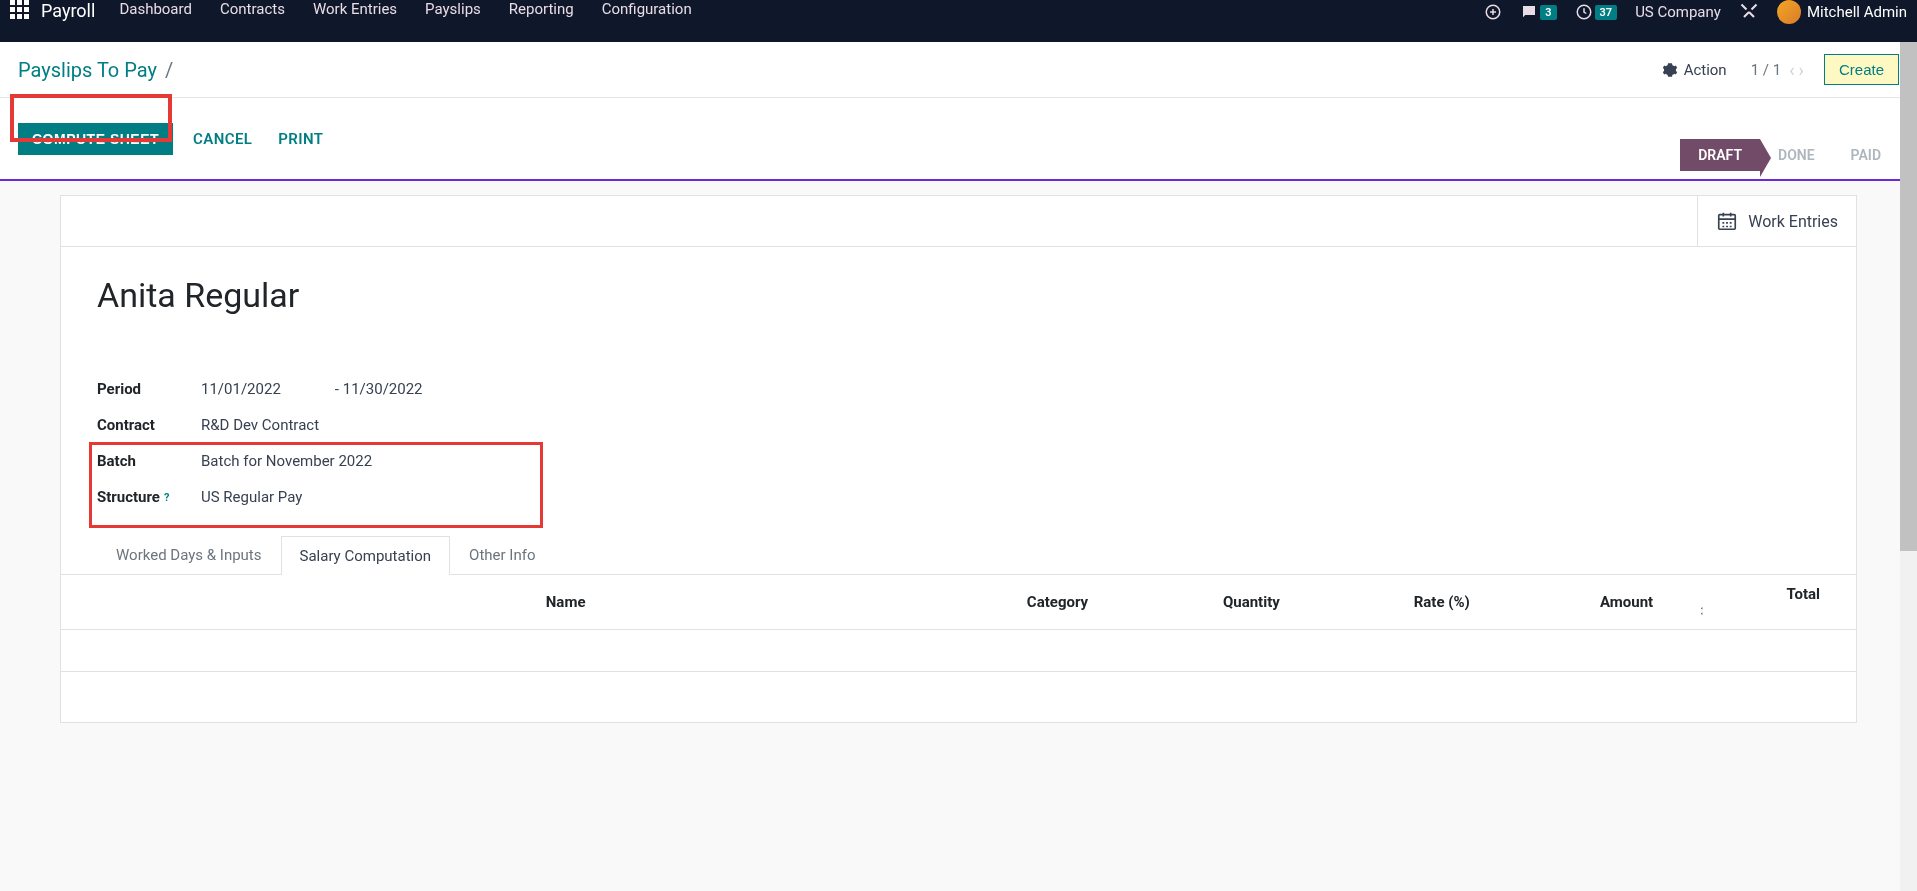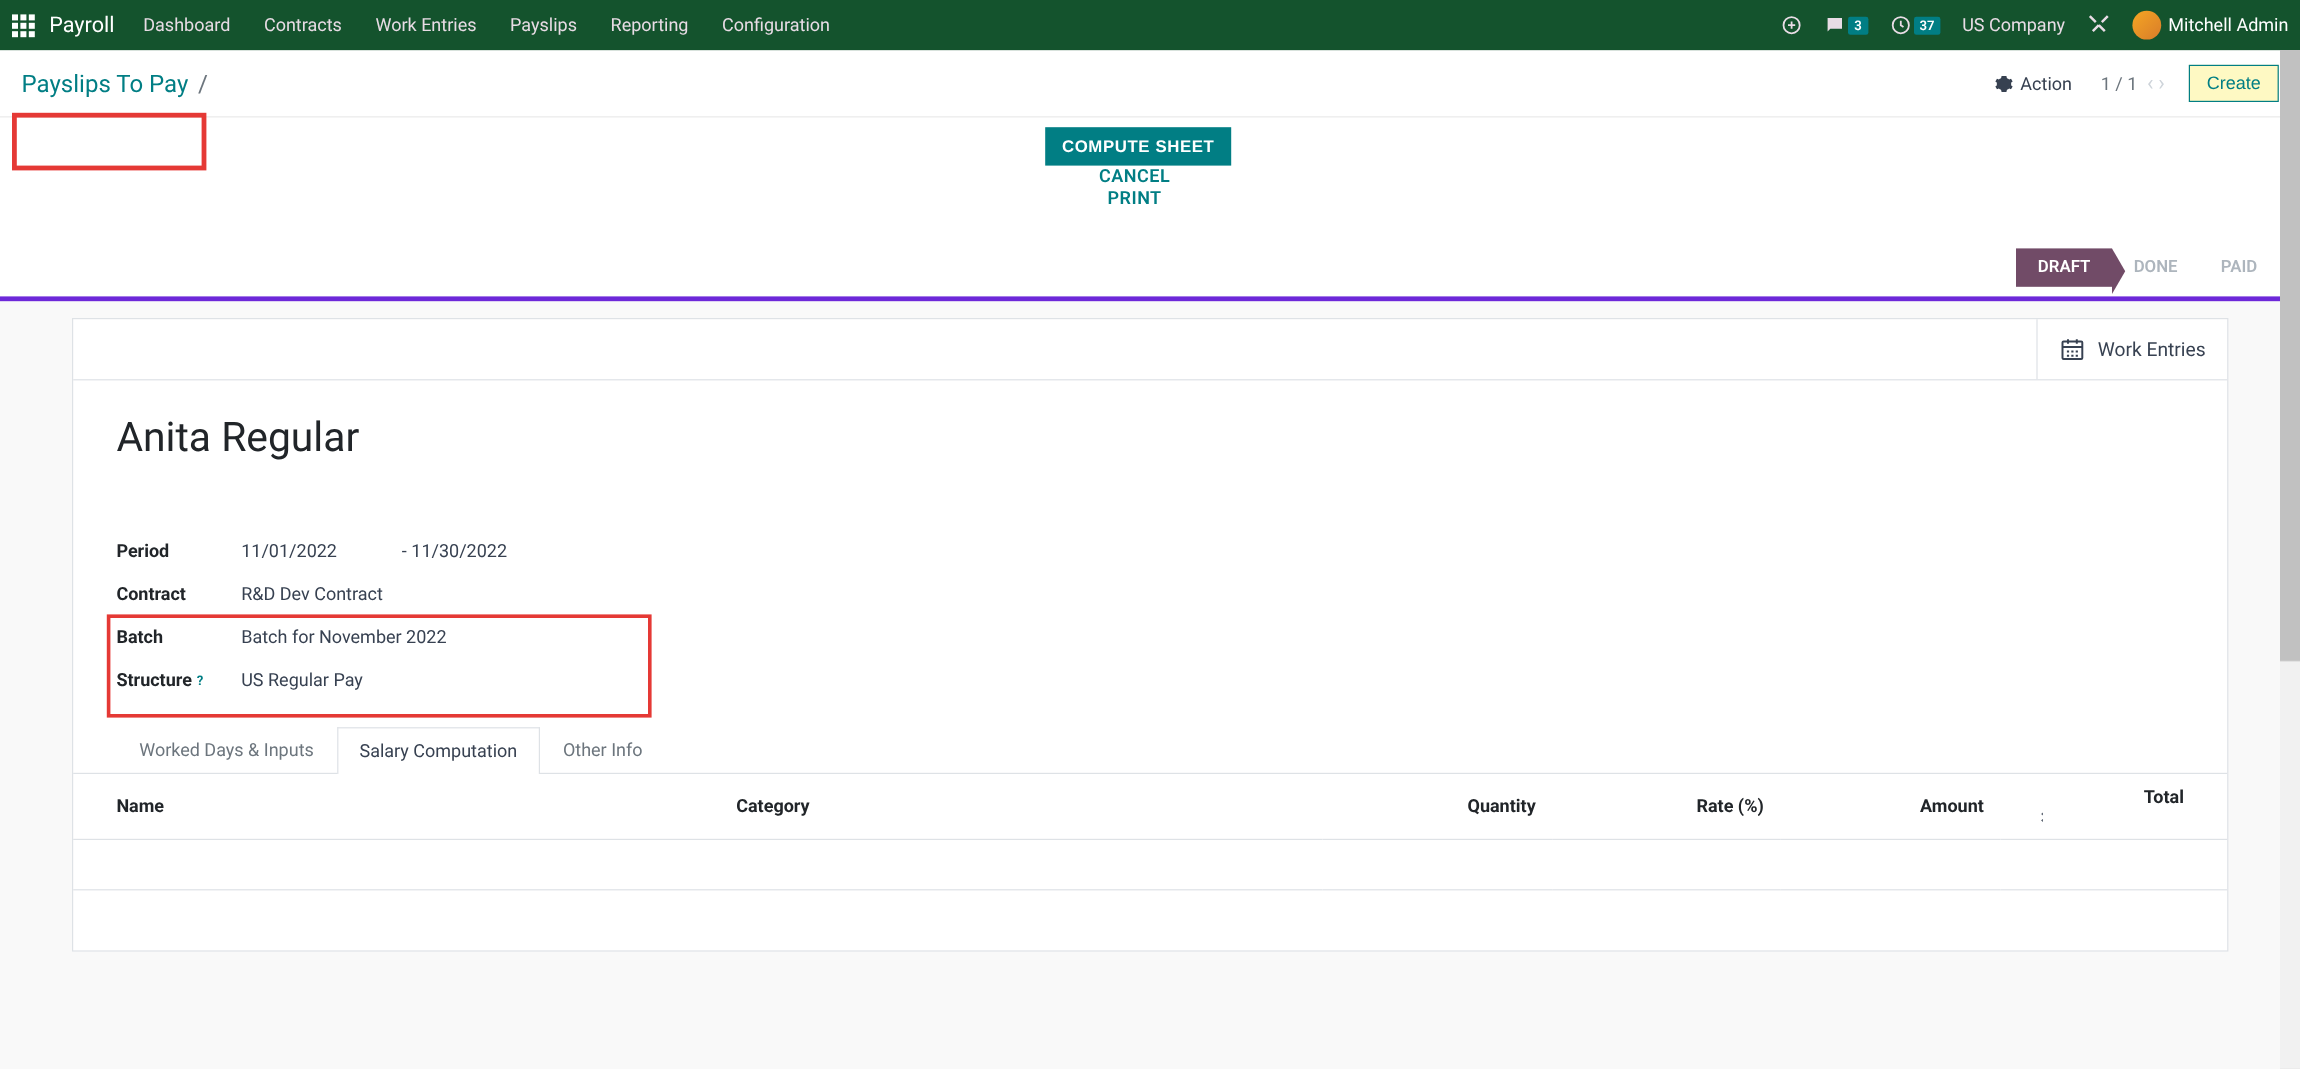--- a/index.html
+++ b/index.html
@@ -1,19 +1,19 @@
 <!DOCTYPE html>
 <html><head>
 <meta charset="utf-8">
 <style>
 * { box-sizing: border-box; margin: 0; padding: 0; }
 body { font-family: -apple-system, BlinkMacSystemFont, "Segoe UI", Roboto, sans-serif; font-size: 14px; color: #374151; background: #f9f9f9; }
 
 
-.top-nav { background: #14532d; color: #fff; display: flex; align-items: center; height: 42px; padding: 0 10px; }
+.top-nav { background: #0f172a; color: #fff; display: flex; align-items: flex-start; height: 42px; padding: 0 10px; }
 .apps-icon { display: grid; grid-template-columns: repeat(3, 5px); grid-template-rows: repeat(3, 5px); gap: 2px; margin-right: 12px; cursor: pointer; }
 .apps-icon span { background: #fff; width: 5px; height: 5px; }
 .app-name { font-size: 18px; font-weight: 400; margin-right: 24px; color: #fff; }
 .nav-menu { display: flex; gap: 28px; flex: 1; }
 .nav-item { color: #e8dce5; font-size: 15px; cursor: pointer; }
 .nav-right { display: flex; align-items: center; gap: 18px; }
 .nav-icon { color: #e8dce5; font-size: 16px; cursor: pointer; position: relative; display: flex; align-items: center; }
 .badge { background: #017e84; color: #fff; font-size: 11px; padding: 1px 5px; border-radius: 2px; margin-left: 2px; font-weight: 600; }
 .company-name { color: #e8dce5; font-size: 15px; cursor: pointer; }
 .user-avatar { width: 24px; height: 24px; border-radius: 50%; background: linear-gradient(135deg, #f5a623, #d87c2a); display: inline-block; margin-right: 6px; }
@@ -25,21 +25,21 @@
 .breadcrumb-link { color: #017e84; cursor: pointer; }
 .breadcrumb-sep { color: #6c757d; }
 .breadcrumb-current { color: #6c757d; }
 .action-btn { display: flex; align-items: center; gap: 6px; color: #374151; cursor: pointer; margin-right: 24px; font-size: 15px; }
 .pager { color: #6c757d; margin-right: 8px; font-size: 15px; }
 .pager-arrows { display: inline-flex; gap: 4px; margin-right: 20px; }
 .pager-arrow { color: #ced4da; font-size: 18px; cursor: pointer; }
 .create-btn { border: 1px solid #017e84; color: #017e84; background: #fef9c3; padding: 6px 14px; font-size: 15px; cursor: pointer; }
 
 
-.action-bar { background: #fff; border-bottom: 4px solid #6d28d9; display: flex; align-items: center; padding: 8px 18px; position: relative; flex-direction: column; }
+.action-bar { background: #fff; border-bottom: 2px solid #6d28d9; display: flex; align-items: center; padding: 8px 18px; position: relative; }
 .red-highlight-1 { position: absolute; border: 4px solid #e53935; left: 10px; top: -4px; width: 162px; height: 48px; pointer-events: none; }
 .compute-btn { background: #017e84; color: #fff; border: none; padding: 8px 14px; font-size: 14px; font-weight: 600; letter-spacing: 0.5px; cursor: pointer; margin-right: 20px; }
 .text-btn { color: #017e84; font-size: 15px; font-weight: 600; cursor: pointer; margin-right: 26px; letter-spacing: 0.4px; }
 .status-bar { margin-left: auto; display: flex; margin-top: 33px; }
 .status-item { padding: 8px 18px; font-size: 14px; font-weight: 600; color: #adb5bd; position: relative; }
 .status-item.active { background: #714B67; color: #fff; }
 .status-item.active::after { content: ''; position: absolute; right: -11px; top: 0; border-top: 19px solid transparent; border-bottom: 19px solid transparent; border-left: 11px solid #714B67; z-index: 1; }
 .status-item:not(.active):not(:last-child)::after { content: ''; position: absolute; right: -9px; top: 0; border-top: 19px solid transparent; border-bottom: 19px solid transparent; border-left: 9px solid #fff; z-index: 1; }
 
 
@@ -61,21 +61,21 @@
 .red-highlight-2 { position: absolute; border: 3px solid #e53935; left: -8px; top: 71px; width: 454px; height: 86px; pointer-events: none; }
 
 
 .tabs { display: flex; margin-top: 20px; margin-left: 36px; }
 .tab { padding: 10px 18px; border: 1px solid transparent; border-bottom: none; color: #6c757d; font-size: 15px; cursor: pointer; }
 .tab.active { border-color: #dee2e6; background: #fff; color: #374151; position: relative; top: 1px; }
 
 
 .table-wrap { border-top: 1px solid #dee2e6; }
 .table { width: 100%; border-collapse: collapse; }
-.table th { text-align: left; padding: 10px 14px; font-weight: 700; color: #212529; font-size: 15px; border-bottom: 1px solid #dee2e6; }
+.table th { text-align: right; padding: 10px 14px; font-weight: 700; color: #212529; font-size: 15px; border-bottom: 1px solid #dee2e6; }
 .table th.num { text-align: right; }
 .table th:first-child { padding-left: 36px; }
 .table th:last-child { padding-right: 36px; }
 .table-gear { width: 16px; height: 16px; vertical-align: middle; margin-left: 8px; }
 .empty-row td { height: 42px; border-bottom: 1px solid #dee2e6; }
 .empty-row2 td { height: 50px; }
 
 
 .scrollbar-track { position: fixed; right: 0; top: 42px; bottom: 0; width: 17px; background: #f1f1f1; }
 .scrollbar-thumb { background: #c1c1c1; width: 100%; height: 60%; }

